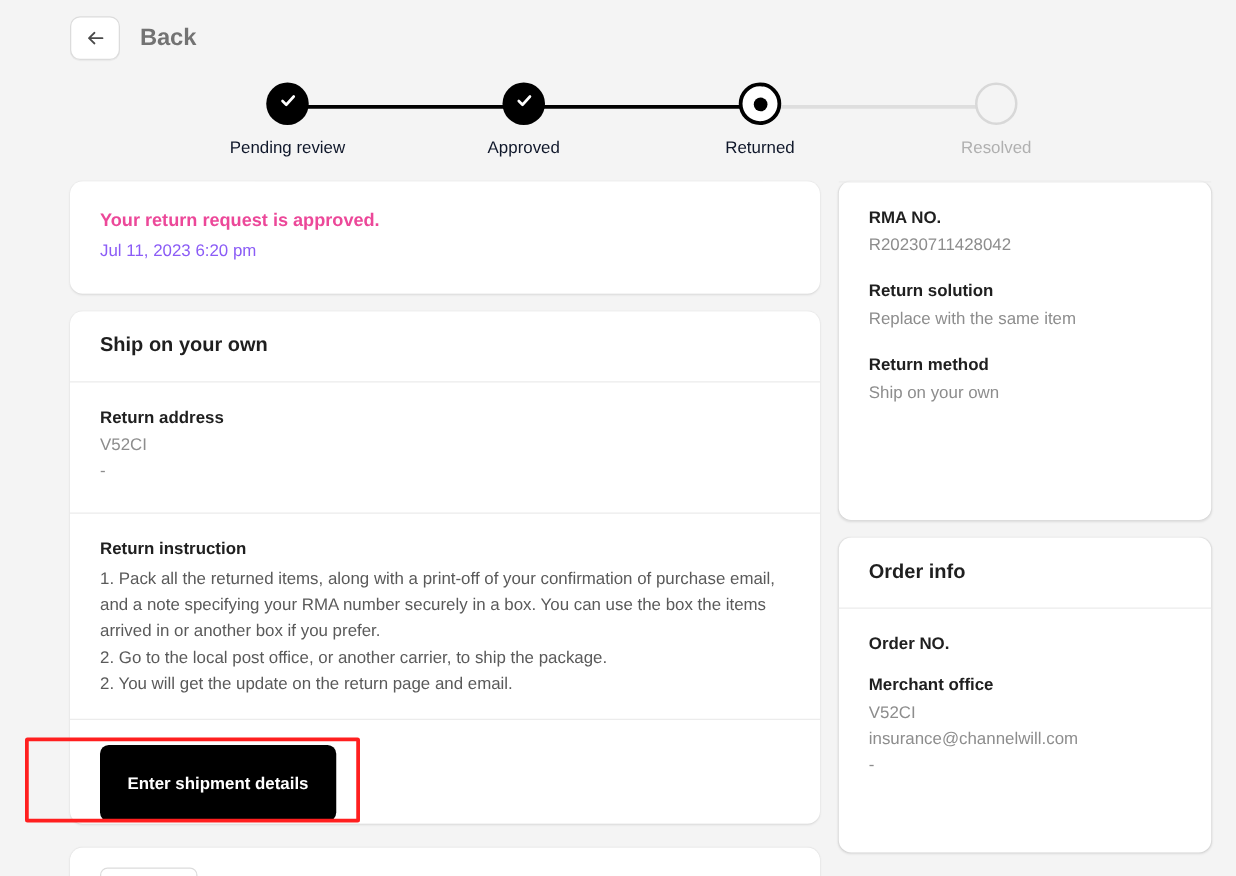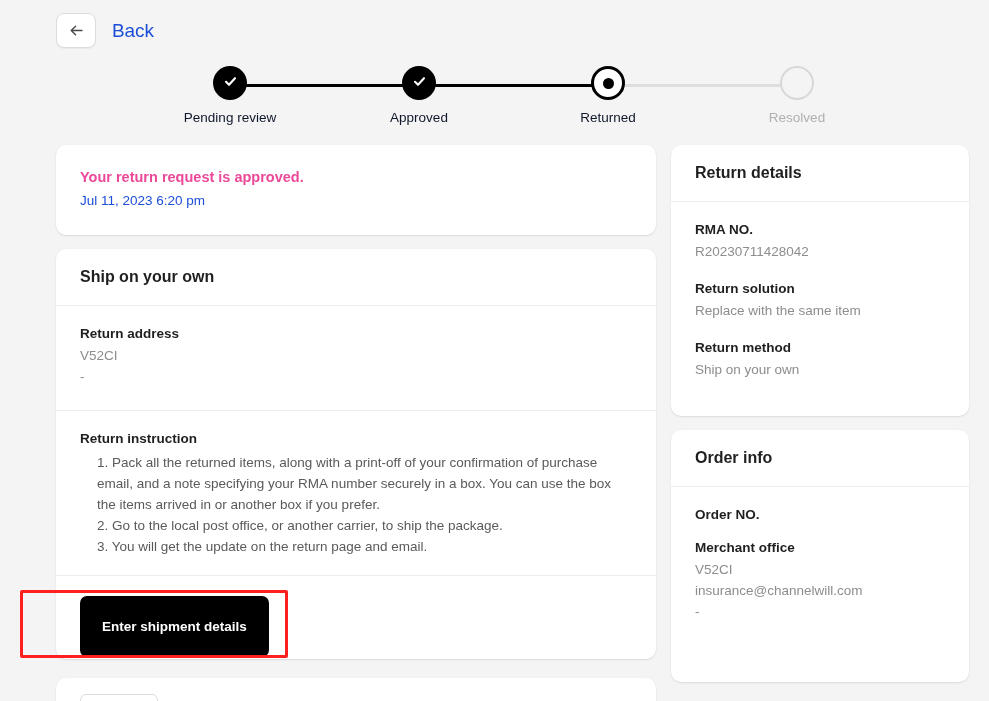--- a/index.html
+++ b/index.html
@@ -34,22 +34,22 @@
     border-radius: 8px;
     display: flex;
     align-items: center;
     justify-content: center;
     cursor: pointer;
     box-shadow: 0 1px 0 rgba(0,0,0,0.04);
   }
   .back-btn svg { display: block; }
   .back-title {
     font-size: 19px;
-    font-weight: 400;
-    color: #1d4ed8;
+    font-weight: 700;
+    color: #737373;
     letter-spacing: -0.1px;
   }
 
   
   .stepper {
     position: absolute;
     left: 150px;
     top: 66px;
     width: 720px;
     height: 70px;
@@ -128,33 +128,32 @@
   }
   .value {
     font-size: 13.5px;
     color: #8d8d8d;
     line-height: 1.55;
   }
   .body-text {
     font-size: 13.5px;
     color: #5a5a5a;
     line-height: 1.55;
-    margin-left: 17px;
   }
 
   
   #card-approval { left: 56px; top: 145px; width: 600px; height: 90px; }
   #card-approval .inner { padding: 24px; }
   .approval-title {
     font-size: 14.5px;
     font-weight: 700;
     color: #ec4899;
     margin-bottom: 8px;
   }
-  .approval-date { font-size: 13.5px; color: #1d4ed8; }
+  .approval-date { font-size: 13.5px; color: #8b5cf6; }
 
   
   #card-ship { left: 56px; top: 249px; width: 600px; height: 410px; }
   .btn-primary {
     display: inline-block;
     background: #000000;
     color: #ffffff;
     font-size: 13.5px;
     font-weight: 700;
     padding: 23px 22px;
@@ -267,35 +266,34 @@
       <div class="label">Return address</div>
       <div class="value">V52CI</div>
       <div class="value">-</div>
     </div>
     <div class="divider"></div>
 
     <div class="section" style="padding-bottom:18px;">
       <div class="label" style="margin-bottom:7px;">Return instruction</div>
       <div class="body-text">1. Pack all the returned items, along with a print-off of your confirmation of purchase email, and a note specifying your RMA number securely in a box. You can use the box the items arrived in or another box if you prefer.</div>
       <div class="body-text">2. Go to the local post office, or another carrier, to ship the package.</div>
-      <div class="body-text">3. You will get the update on the return page and email.</div>
+      <div class="body-text">2. You will get the update on the return page and email.</div>
     </div>
     <div class="divider"></div>
 
     <div class="section" style="padding:20px 24px;">
       <button class="btn-primary">Enter shipment details</button>
     </div>
   </div>
 
   <div class="card" id="card-bottom">
     <div class="chip"></div>
   </div>
 
   <div class="card" id="card-return-details">
-    <div class="card-head">Return details</div>
     <div class="divider"></div>
     <div class="section">
       <div class="kv">
         <div class="label">RMA NO.</div>
         <div class="value">R20230711428042</div>
       </div>
       <div class="kv">
         <div class="label">Return solution</div>
         <div class="value">Replace with the same item</div>
       </div>

